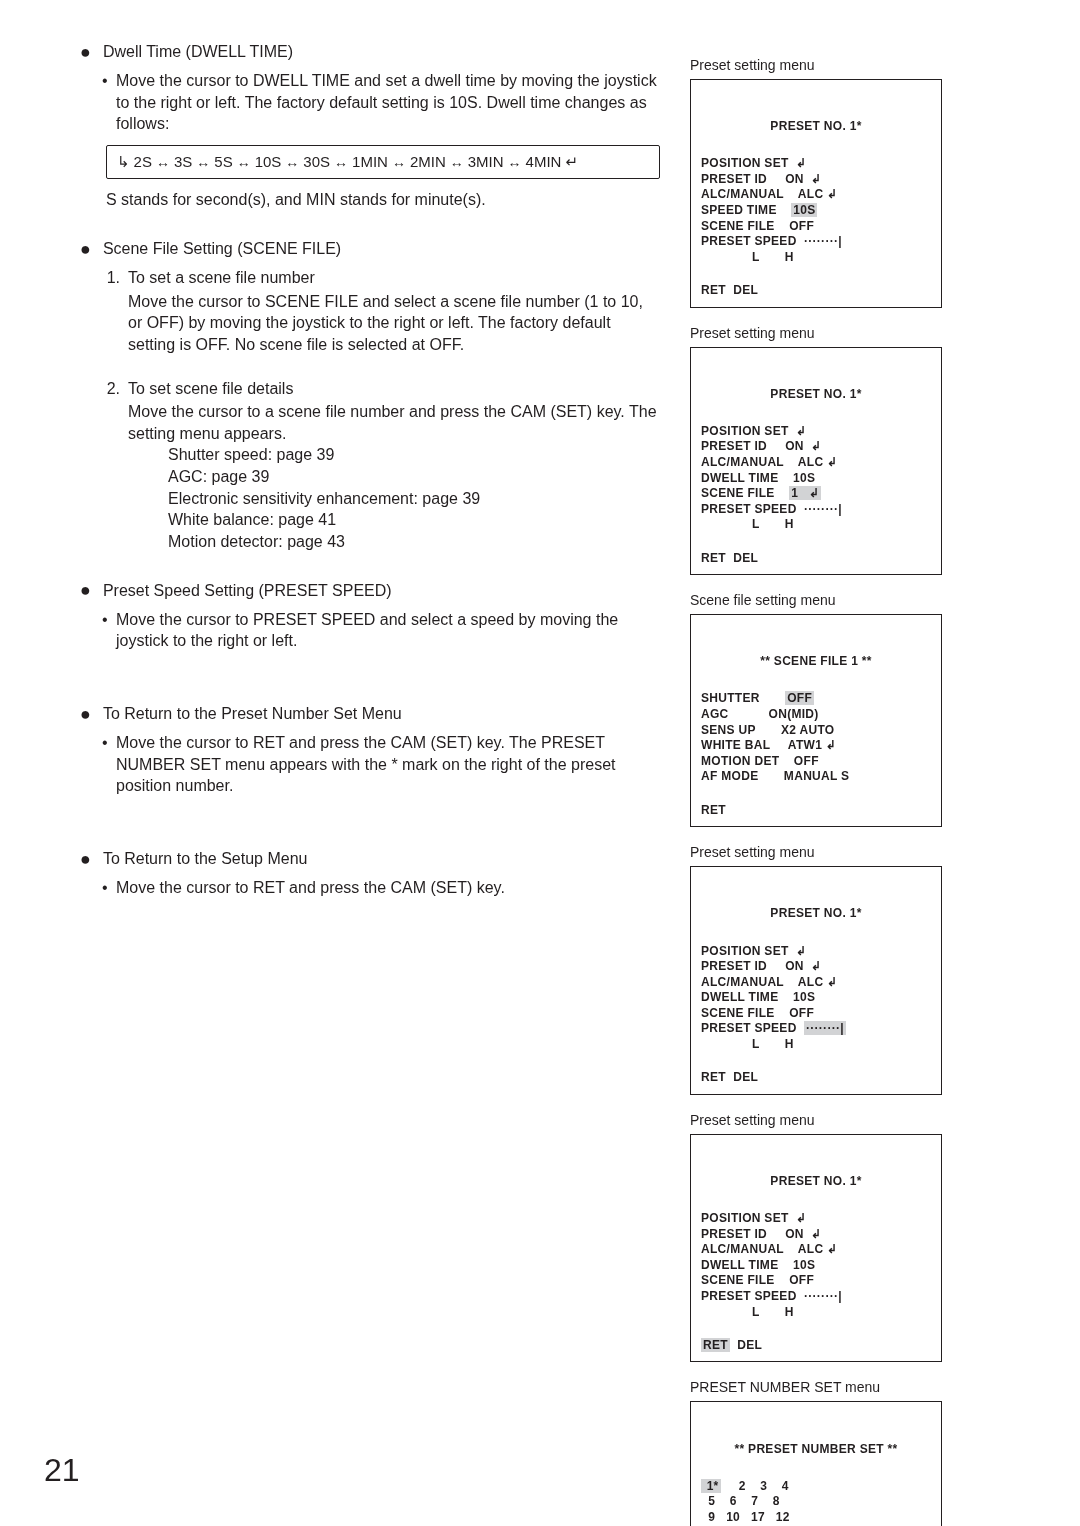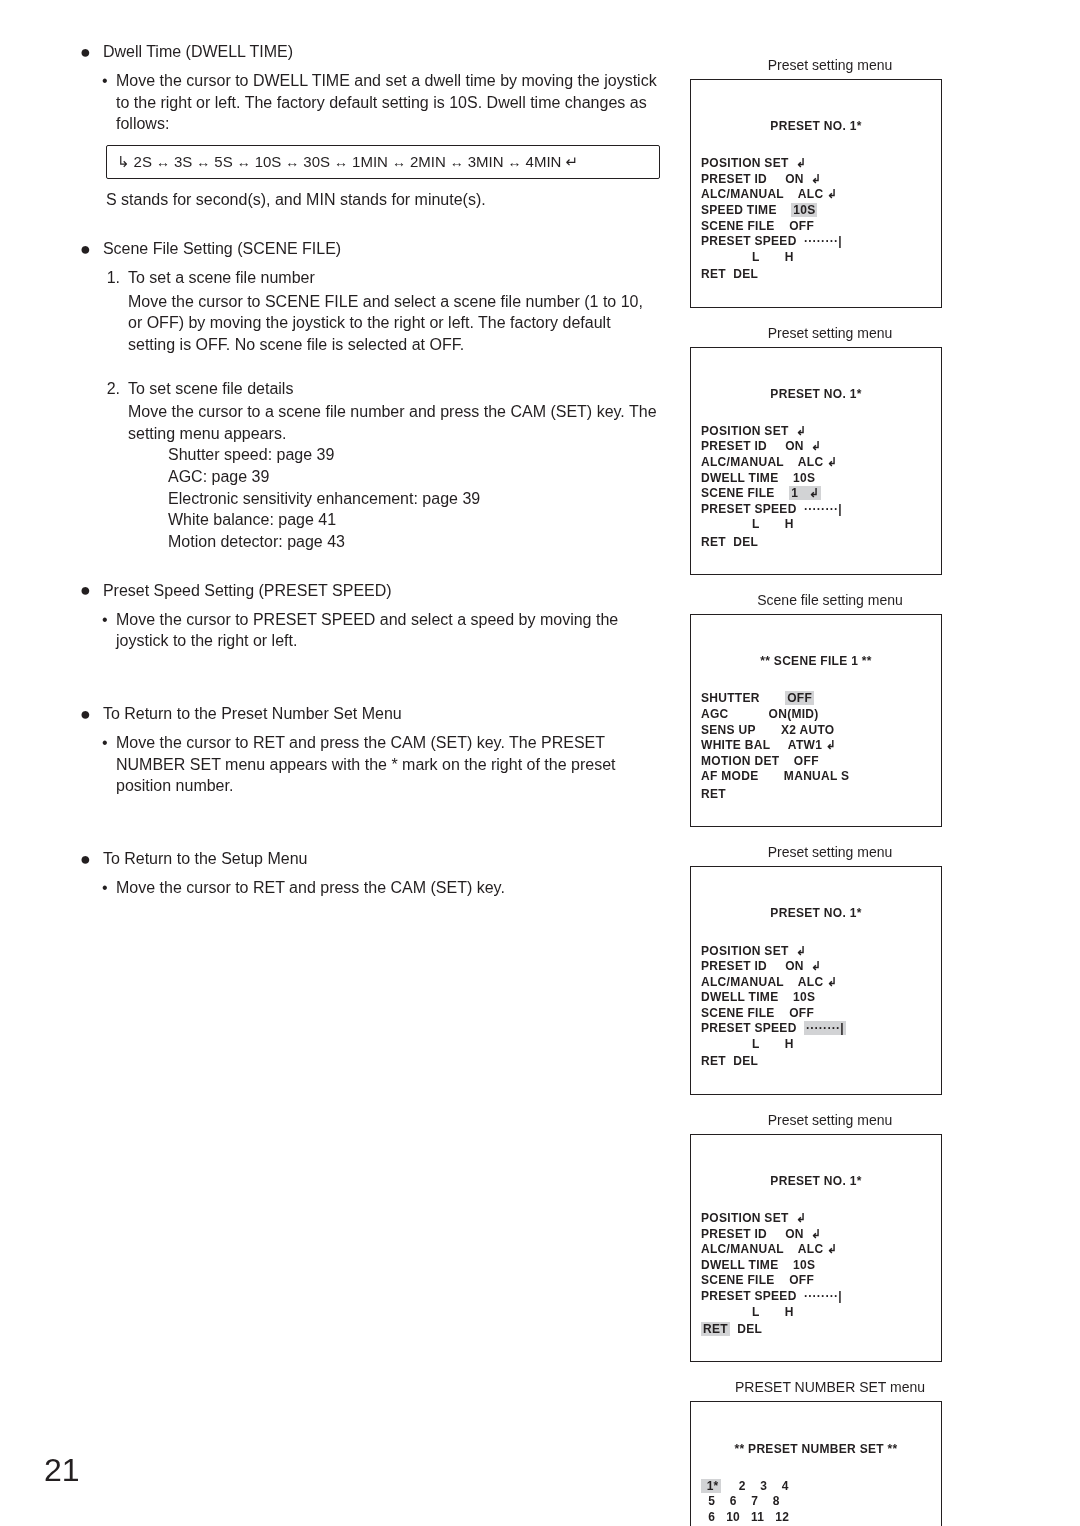--- a/index.html
+++ b/index.html
@@ -72,21 +72,21 @@
     border-radius: 2px;
     padding: 6px 10px;
     margin: 10px 0 10px 26px;
     font-size: 15px;
     display: flex;
     align-items: center;
     flex-wrap: wrap;
     gap: 4px;
   }
   .mini-caption {
-    text-align: center;
+    text-align: left;
     font-size: 14px;
     margin-bottom: 4px;
     margin-top: 16px;
   }
   .osd-box {
     border: 1.5px solid #231f20;
     padding: 8px 10px 10px 10px;
     font-family: Liberation Sans, sans-serif;
     font-size: 12px;
     white-space: pre;
@@ -96,21 +96,21 @@
     min-height: 128px;
     position: relative;
     letter-spacing: 0.3px;
   }
   .osd-title {
     text-align: center;
     margin-bottom: 6px;
   }
   .osd-footer {
     position: absolute;
-    bottom: 24px;
+    bottom: 8px;
     left: 10px;
     right: 10px;
   }
   .hl {
     background: #d2d3d5;
     padding: 0 2px;
   }
   .page-number {
     position: absolute;
     left: 44px;
@@ -275,21 +275,21 @@
 <span>PRESET SPEED  ········|</span>
 <span>              L       H</span>
       <div class="osd-footer"><span class="hl">RET</span><span>  DEL</span></div>
     </div>
 
     <div class="mini-caption">PRESET NUMBER SET menu</div>
     <div class="osd-box" style="min-height:180px">
       <div class="osd-title">** PRESET NUMBER SET **</div>
 <span><span class="hl"> 1*</span><span>     2    3    4</span></span>
 <span>  5    6    7    8</span>
-<span>  6   10   11   12</span>
+<span>  9   10   17   12</span>
 <span> 13   14   15   16</span>
 
 
 
 
 
 
     </div>
 
   </div>

